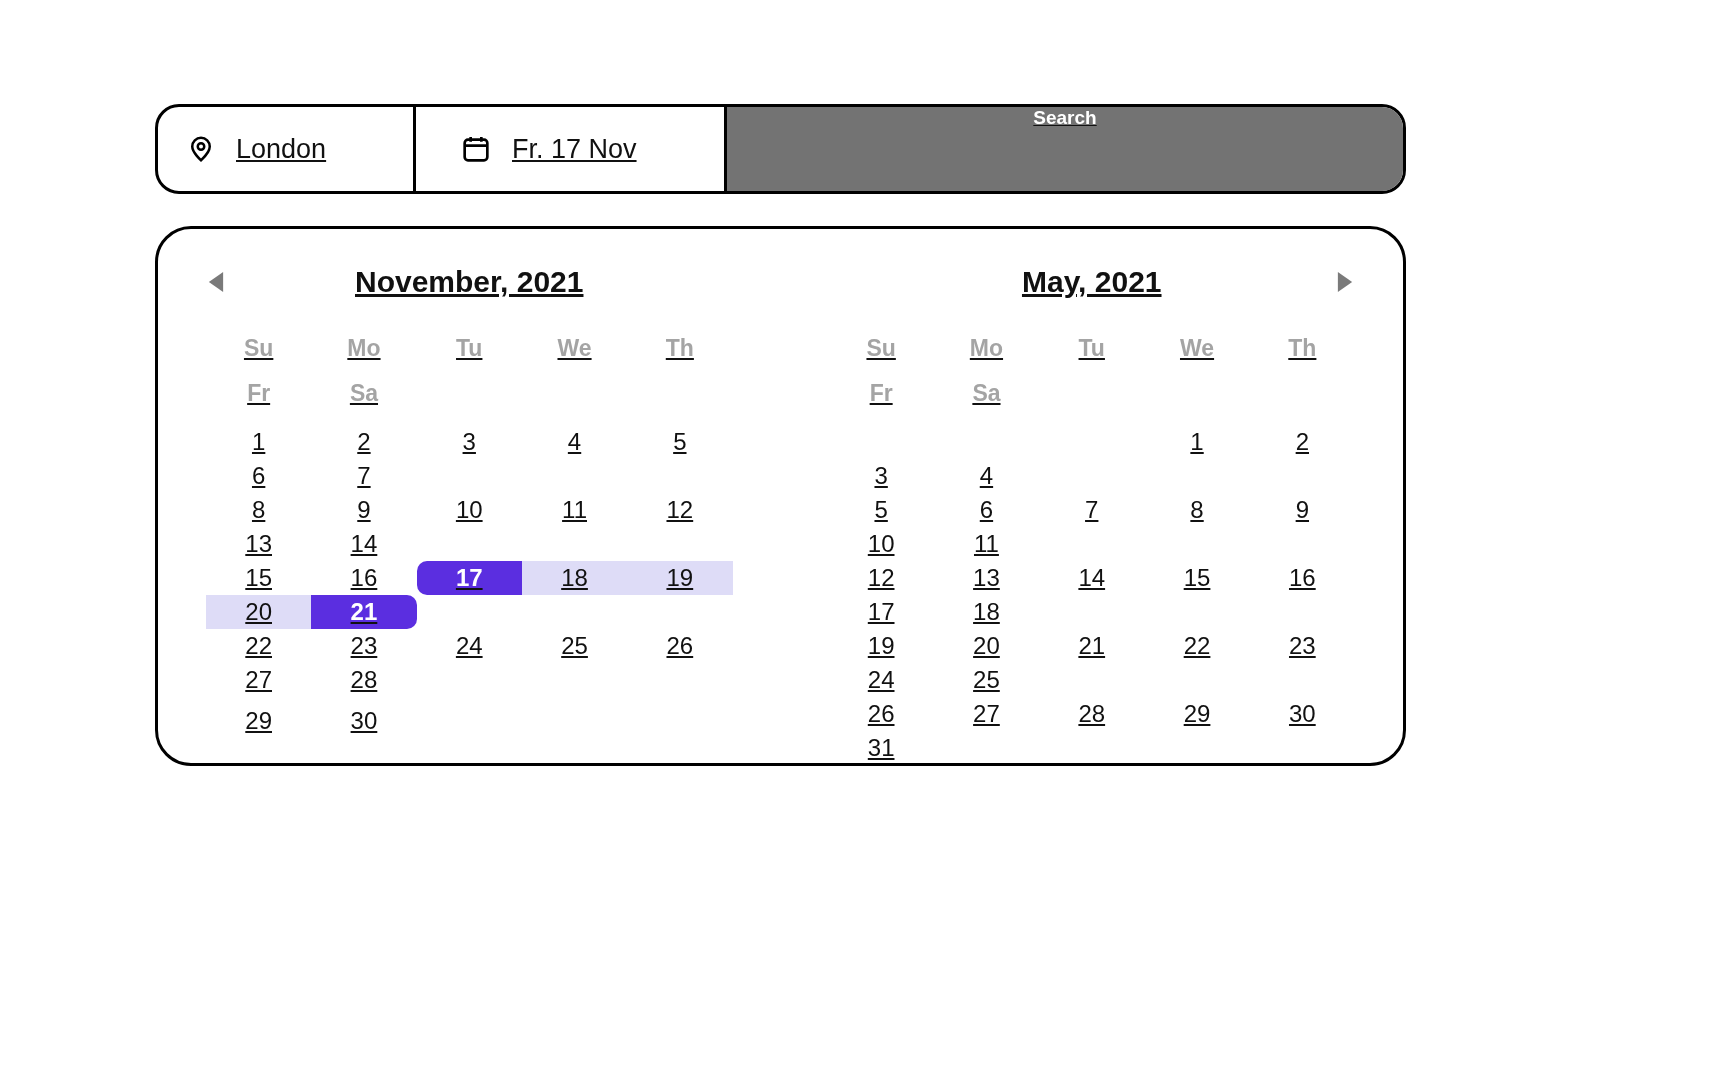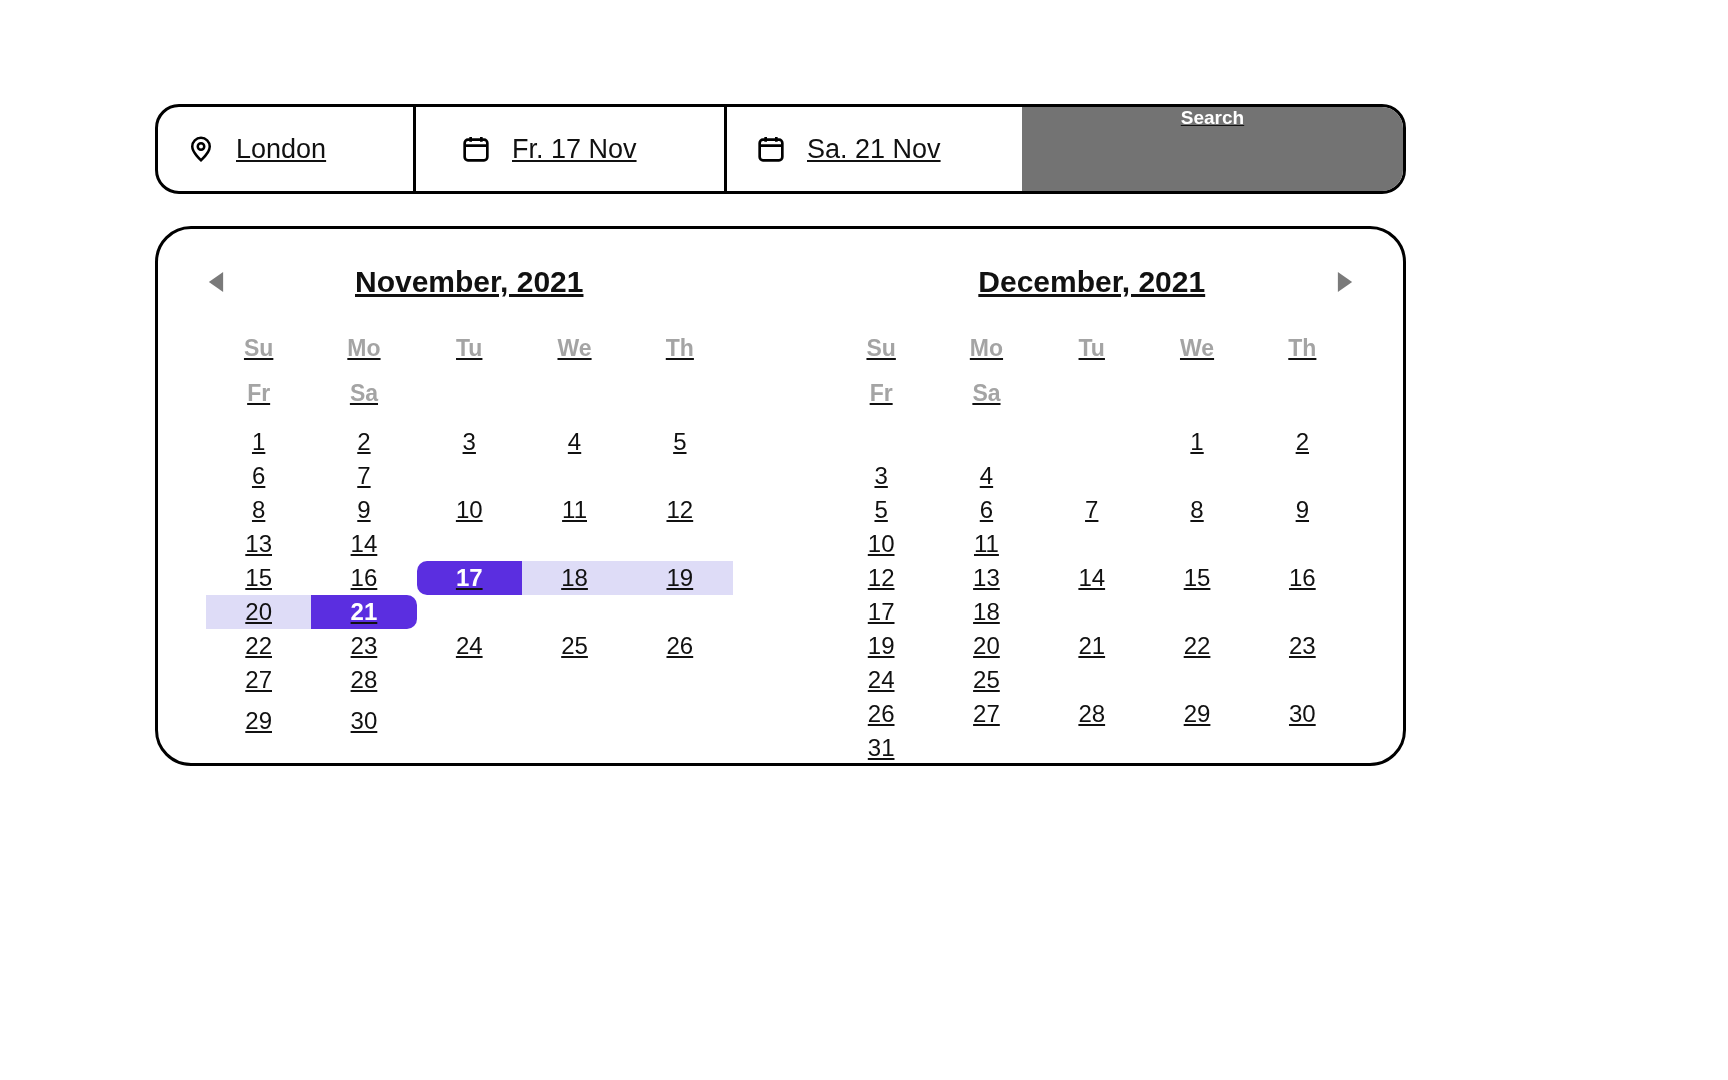--- a/index.html
+++ b/index.html
@@ -155,31 +155,20 @@
         <svg class="icon-svg-cal" viewBox="0 0 24 24" fill="none" stroke="#000" stroke-width="2">
           <rect x="3.5" y="5" width="17" height="15.5" rx="2.5"></rect>
           <line x1="3.5" y1="9.5" x2="20.5" y2="9.5"></line>
           <line x1="8" y1="3" x2="8" y2="6.5"></line>
           <line x1="16" y1="3" x2="16" y2="6.5"></line>
         </svg>
       </span>
       <span>Fr. 17 Nov</span>
     </div>
 
-    <div class="search-cell cell-date2">
-      <span>
-        <svg class="icon-svg-cal" viewBox="0 0 24 24" fill="none" stroke="#000" stroke-width="2">
-          <rect x="3.5" y="5" width="17" height="15.5" rx="2.5"></rect>
-          <line x1="3.5" y1="9.5" x2="20.5" y2="9.5"></line>
-          <line x1="8" y1="3" x2="8" y2="6.5"></line>
-          <line x1="16" y1="3" x2="16" y2="6.5"></line>
-        </svg>
-      </span>
-      <span>Sa. 21 Nov</span>
-    </div>
 
     <div class="search-btn">
       <span>Search</span>
     </div>
   </div>
 
   <div class="calendar-panel">
 
     <div class="month">
       <div class="month-header">
@@ -245,21 +234,21 @@
             <div class="day empty"></div>
             <div class="day empty"></div>
             <div class="day empty"></div>
           </div>
         </div>
     </div>
 
     <div class="month">
       <div class="month-header">
         <span style="width:20px"></span>
-        <div class="month-title">December, 2021</div>
+        <div class="month-title">May, 2021</div>
         <span class="nav-arrow">
           <svg viewBox="0 0 10 14">
               <polygon points="0,0 0,14 10,7" fill="currentColor"></polygon>
             </svg>
         </span>
       </div>
       <div class="dow-row">
           <div class="dow">Su</div>
           <div class="dow">Mo</div>
           <div class="dow">Tu</div>

